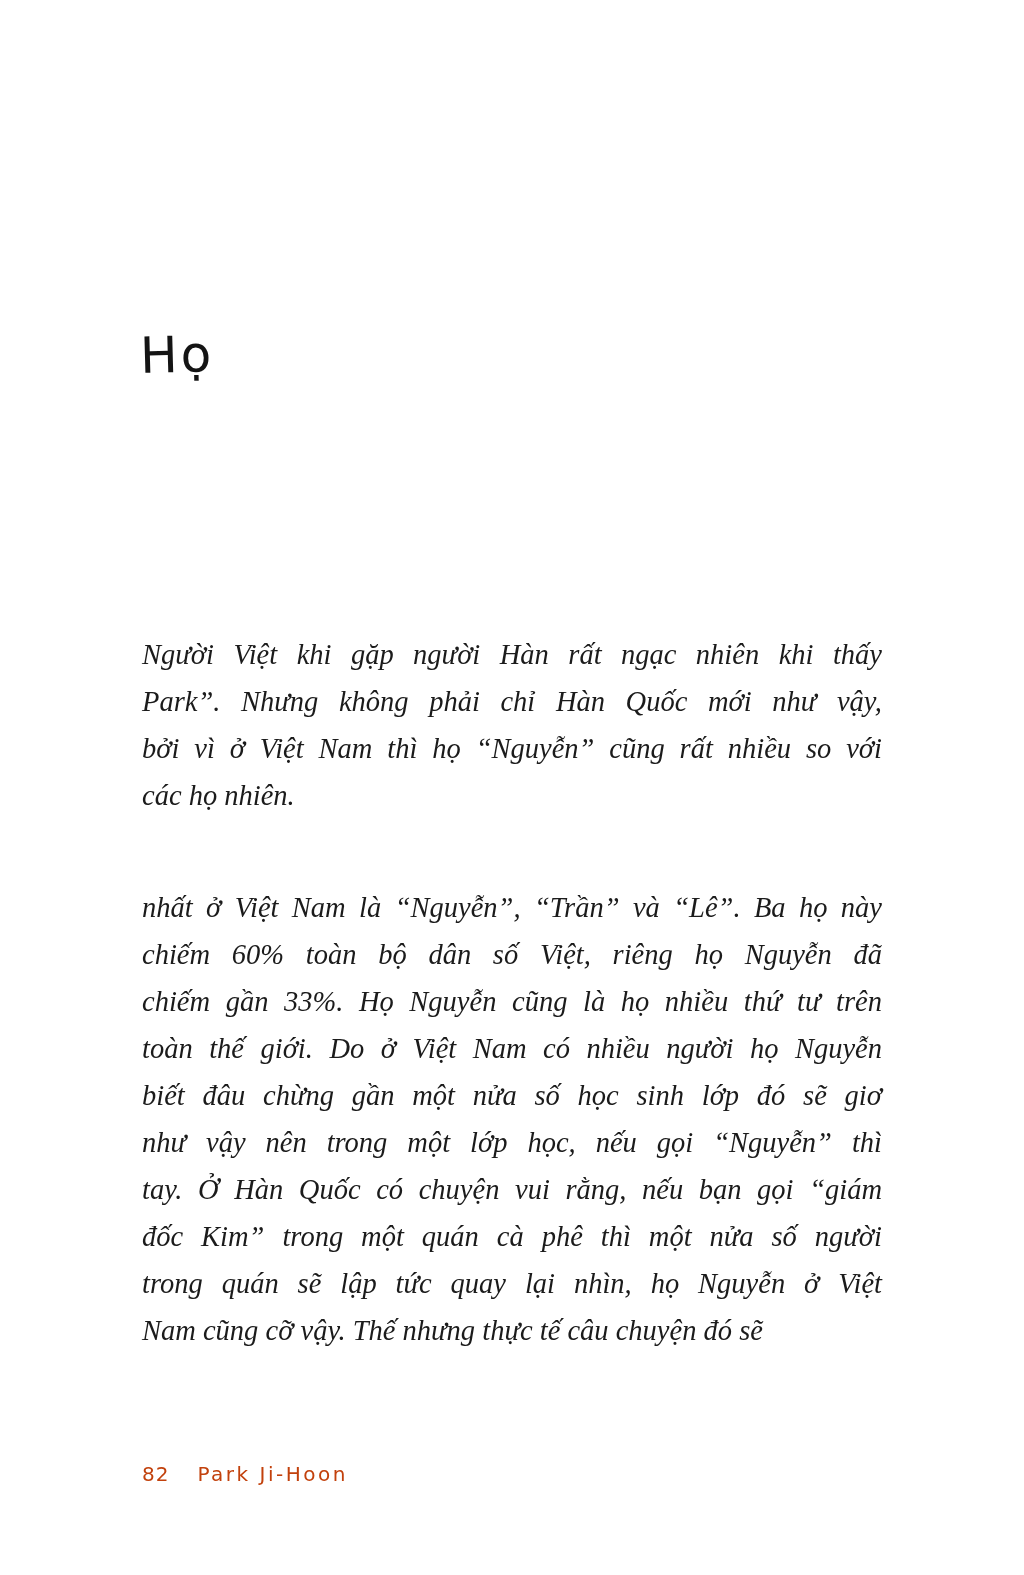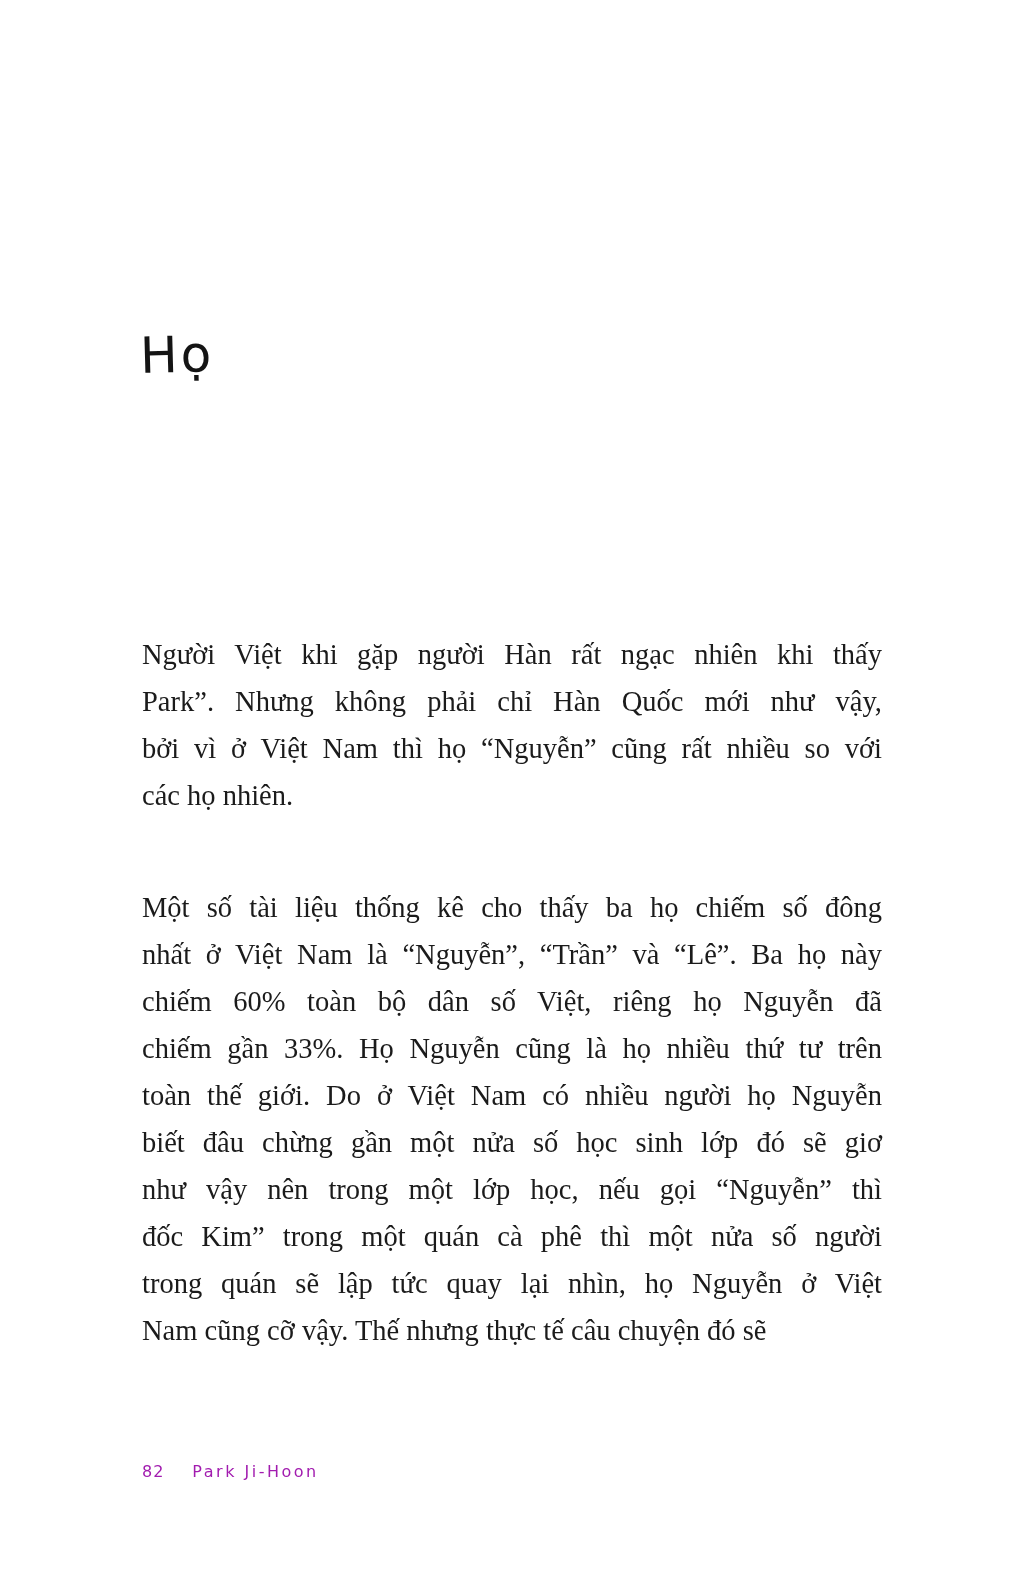--- a/index.html
+++ b/index.html
@@ -27,40 +27,41 @@
     transform: rotate(-1.5deg);
     line-height: 1;
   }
   .body-text {
     position: absolute;
     left: 142px;
     width: 740px;
     color: #1b1b1b;
     font-size: 28.5px;
     line-height: 47px;
+    font-style: italic;
   }
   .para-1 { top: 631px; }
   .para-2 { top: 884px; }
   .line {
     text-align: justify;
     text-align-last: justify;
   }
   .line.last-line {
     text-align-last: left;
   }
   .footer {
     position: absolute;
     left: 142px;
     top: 1462px;
     display: flex;
     align-items: flex-start;
     gap: 28px;
     font-family: "DejaVu Sans", sans-serif;
-    font-size: 16px;
-    color: #a21caf;
+    font-size: 20px;
+    color: #c2410c;
   }
   .footer .page-number {
     letter-spacing: 1px;
   }
   .footer .author {
     letter-spacing: 2.5px;
   }
 </style>
 </head>
 <body>
@@ -70,27 +71,27 @@
   <div class="chapter-title">Họ</div>
 
   <div class="body-text para-1">
     <div class="line">Người Việt khi gặp người Hàn rất ngạc nhiên khi thấy</div>
     <div class="line">Park”. Nhưng không phải chỉ Hàn Quốc mới như vậy,</div>
     <div class="line">bởi vì ở Việt Nam thì họ “Nguyễn” cũng rất nhiều so với</div>
     <div class="line last-line">các họ nhiên.</div>
   </div>
 
   <div class="body-text para-2">
-    <div class="line">Một số tài liệu thống kê cho thấy ba họ chiếm số đông</div>
     <div class="line">nhất ở Việt Nam là “Nguyễn”, “Trần” và “Lê”. Ba họ này</div>
     <div class="line">chiếm 60% toàn bộ dân số Việt, riêng họ Nguyễn đã</div>
     <div class="line">chiếm gần 33%. Họ Nguyễn cũng là họ nhiều thứ tư trên</div>
     <div class="line">toàn thế giới. Do ở Việt Nam có nhiều người họ Nguyễn</div>
     <div class="line">biết đâu chừng gần một nửa số học sinh lớp đó sẽ giơ</div>
     <div class="line">như vậy nên trong một lớp học, nếu gọi “Nguyễn” thì</div>
+    <div class="line">tay. Ở Hàn Quốc có chuyện vui rằng, nếu bạn gọi “giám</div>
     <div class="line">đốc Kim” trong một quán cà phê thì một nửa số người</div>
     <div class="line">trong quán sẽ lập tức quay lại nhìn, họ Nguyễn ở Việt</div>
     <div class="line last-line">Nam cũng cỡ vậy. Thế nhưng thực tế câu chuyện đó sẽ</div>
   </div>
 
   <div class="footer">
     <span class="page-number">82</span>
     <span class="author">Park Ji-Hoon</span>
   </div>
 

